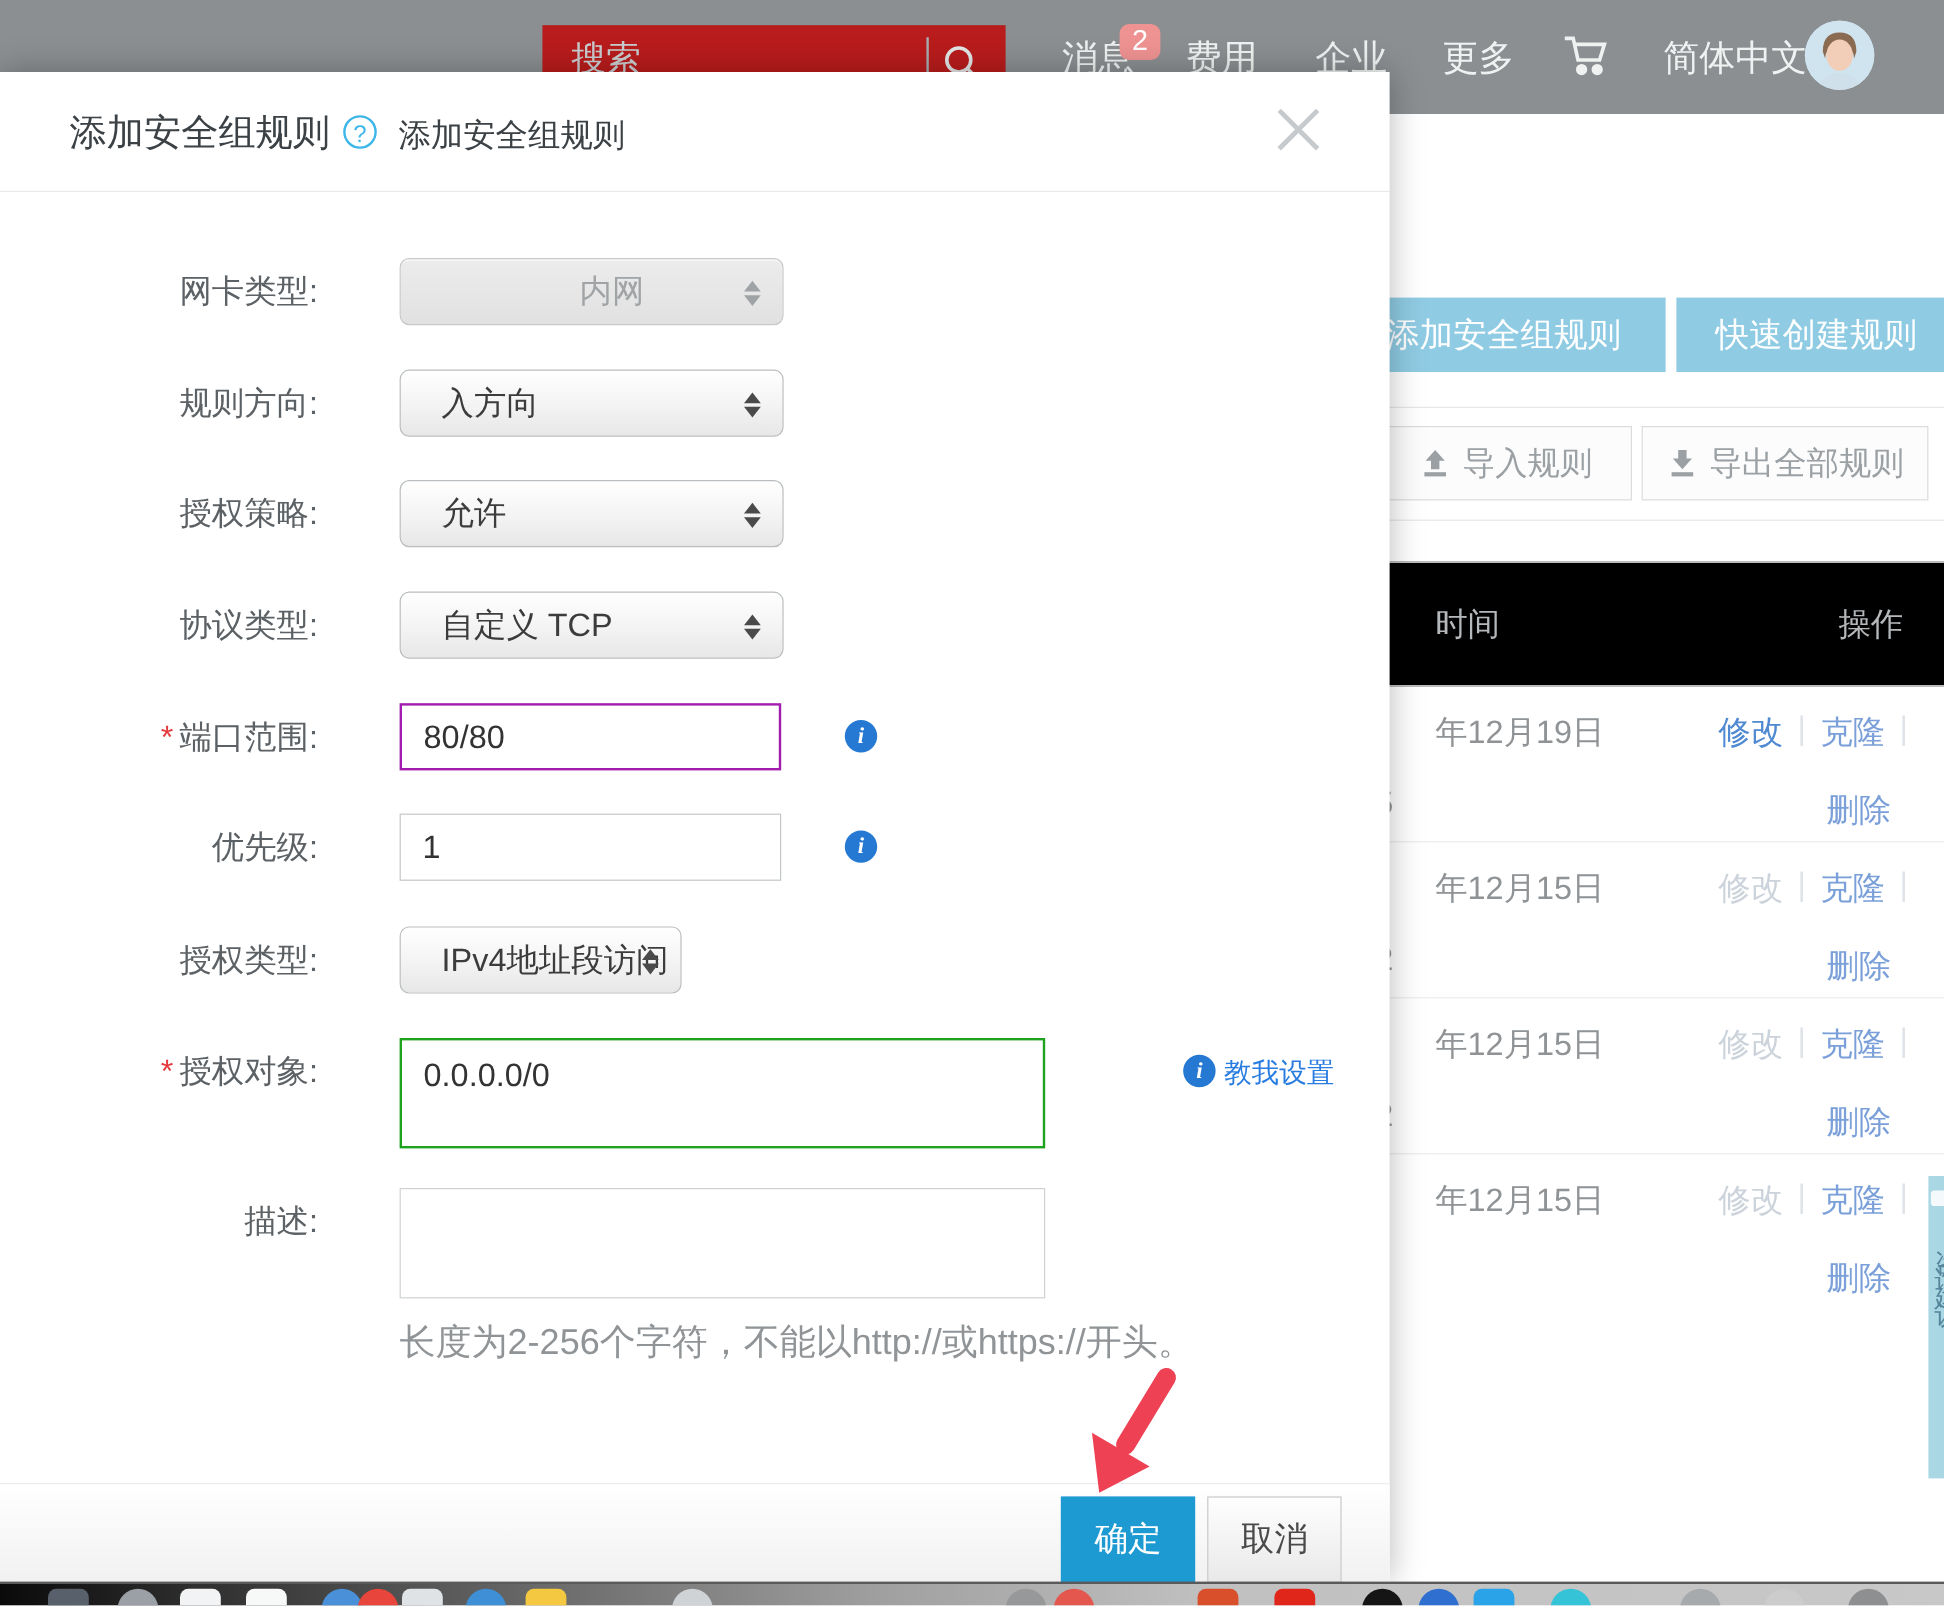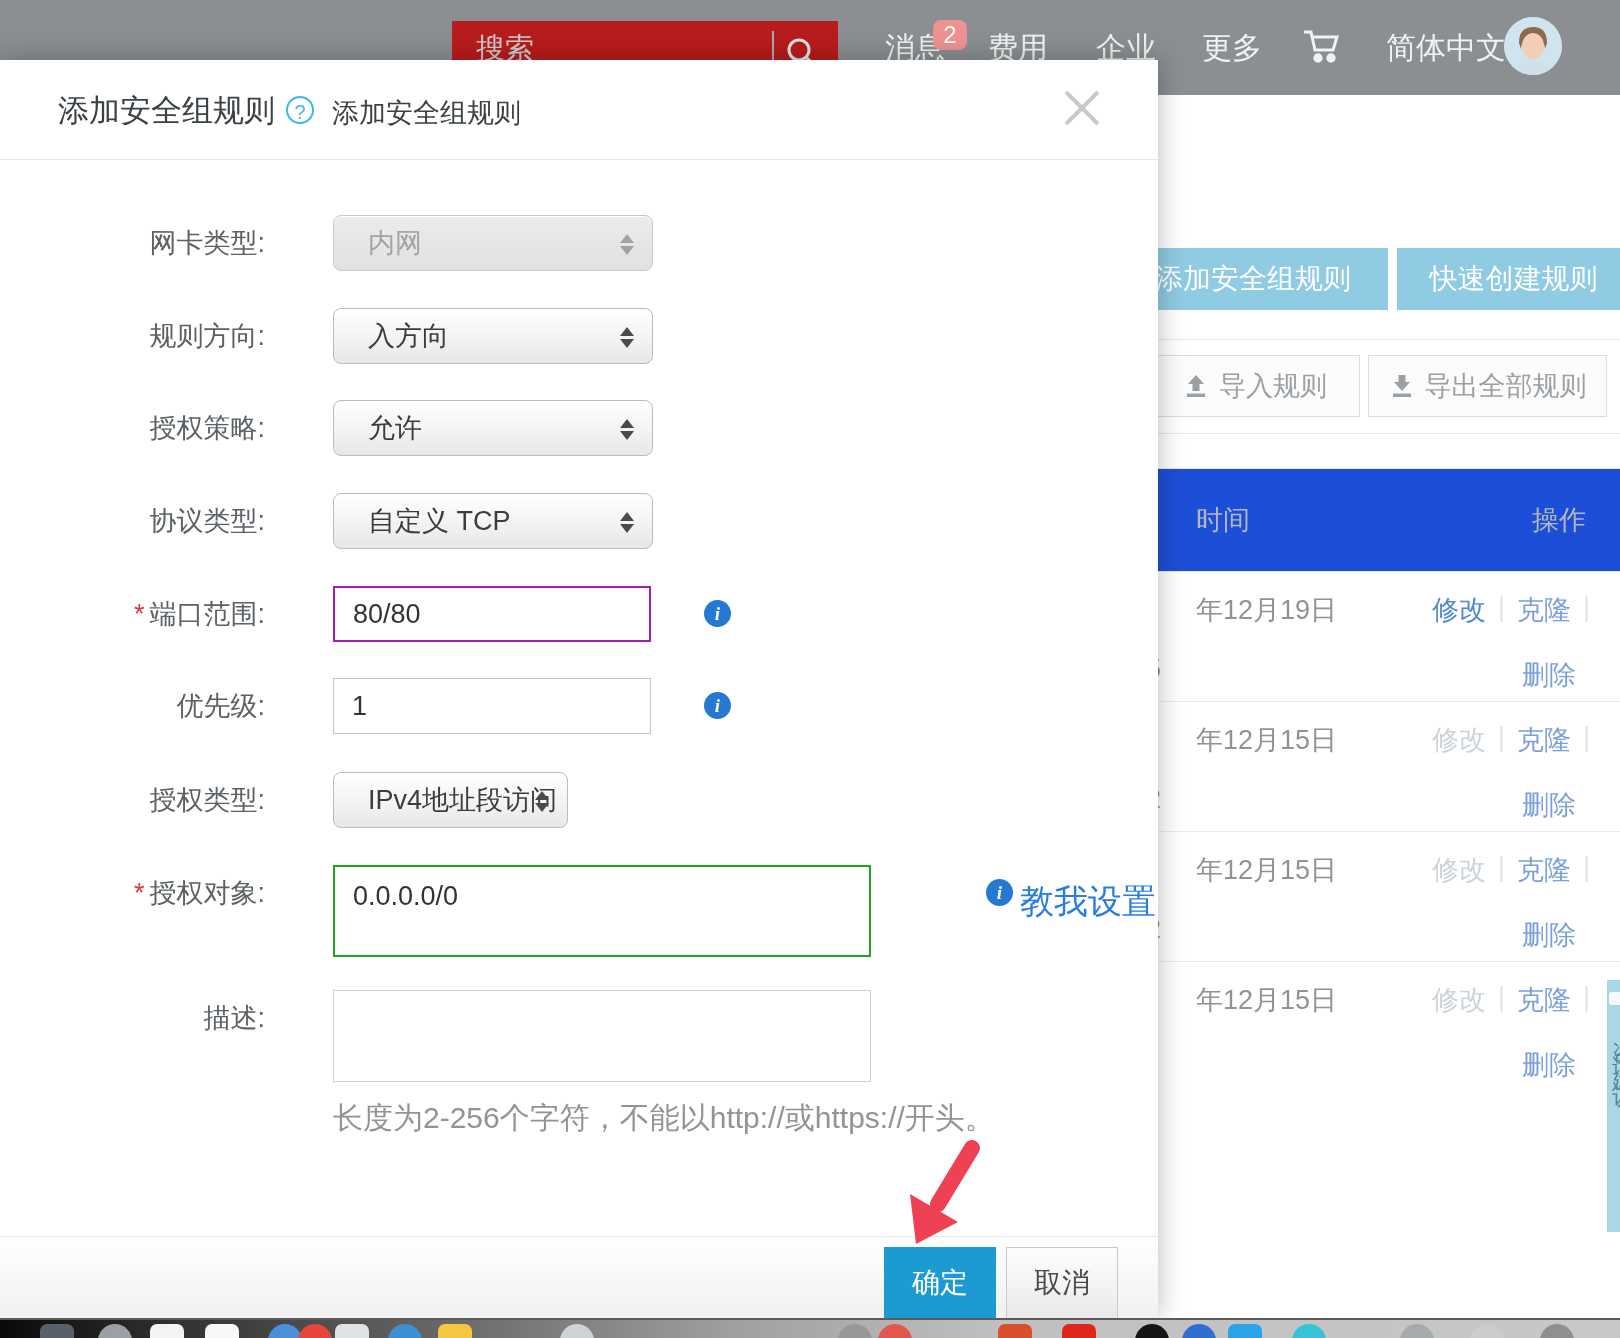--- a/index.html
+++ b/index.html
@@ -16,21 +16,21 @@
          border-radius:8px;color:#fff;font-size:24px;text-align:center;line-height:26px;}
   .cart{position:absolute;left:1300px;top:24px;}
   .avatar{position:absolute;left:1504px;top:17px;width:58px;height:58px;border-radius:50%;overflow:hidden;background:#cfe4ef;}
   
   .bgpanel{position:absolute;left:0;top:95px;width:1620px;height:1223px;background:#fff;z-index:1;}
   .btn-lblue{position:absolute;height:62px;background:#8fcbe3;color:#fff;font-size:28px;
              text-align:center;line-height:62px;}
   .hline{position:absolute;height:1px;background:#e7e7e7;}
   .btn-outline{position:absolute;height:62px;background:#fcfcfc;border:1px solid #dcdcdc;
                color:#9aa0a3;font-size:27px;display:flex;align-items:center;justify-content:center;gap:10px;box-sizing:border-box;}
-  .thead{position:absolute;left:1100px;top:373px;width:520px;height:104px;background:#1d4ed8;
+  .thead{position:absolute;left:1100px;top:373px;width:520px;height:104px;background:#000000;
          border-top:1px solid #ececec;border-bottom:1px solid #ececec;box-sizing:border-box;}
   .thead .t1{position:absolute;left:96px;top:0;line-height:102px;font-size:27px;color:#b4b8bb;}
   .thead .t2{position:absolute;right:34px;top:0;line-height:102px;font-size:27px;color:#b4b8bb;}
   .rows{position:absolute;left:1100px;top:477px;width:520px;}
   .row{position:relative;width:520px;height:130px;border-bottom:1px solid #ececec;box-sizing:border-box;}
   .row.last{border-bottom:none;}
   .rdate{position:absolute;left:96px;top:20px;font-size:27px;color:#8f9396;}
   .rfrag{position:absolute;left:46px;top:82px;font-size:27px;color:#8f9396;}
   .racts{position:absolute;right:30px;top:20px;font-size:27px;display:flex;gap:12px;}
   .racts2{position:absolute;right:44px;top:85px;font-size:27px;}
@@ -50,37 +50,37 @@
   .m-help{position:absolute;left:286px;top:36px;width:28px;height:28px;border:2px solid #3db6e8;border-radius:50%;
           color:#3db6e8;font-size:20px;text-align:center;line-height:28px;box-sizing:border-box;}
   .m-sub{position:absolute;left:332px;top:35px;font-size:27px;color:#3b4145;}
   .m-close{position:absolute;left:1058px;top:24px;width:48px;height:48px;cursor:pointer;}
   .frow{position:absolute;left:0;width:1158px;height:56px;}
   .flabel{position:absolute;left:0;width:265px;text-align:right;font-size:27px;color:#5c6165;line-height:56px;}
   .star{color:#e4393c;margin-right:5px;font-size:27px;}
   .sel{position:absolute;left:333px;width:320px;height:56px;border:1px solid #b9bdbf;border-radius:8px;
        background:linear-gradient(#ffffff,#f3f3f3 55%,#e7e7e7);box-shadow:inset 0 1px 0 #fff;
        font-size:27px;color:#3c3c3c;line-height:54px;padding-left:34px;box-sizing:border-box;cursor:pointer;}
-  .sel.disabled{background:linear-gradient(#ececec,#e1e1e1);color:#a0a4a6;border-color:#c6c9cb;}
+  .sel.disabled{background:linear-gradient(#ececec,#e1e1e1);color:#a0a4a6;border-color:#c6c9cb;text-align:center;}
   .sel.narrow{width:235px;}
   .arrows{position:absolute;right:18px;top:0;height:56px;display:flex;flex-direction:column;justify-content:center;gap:3px;}
   .arrows .up{width:0;height:0;border-left:7px solid transparent;border-right:7px solid transparent;border-bottom:9px solid #4a4a4a;}
   .arrows .dn{width:0;height:0;border-left:7px solid transparent;border-right:7px solid transparent;border-top:9px solid #4a4a4a;}
   .sel.disabled .arrows .up{border-bottom-color:#9fa3a5;}
   .sel.disabled .arrows .dn{border-top-color:#9fa3a5;}
   .inp{position:absolute;left:333px;width:318px;height:56px;border:1px solid #c3c6c8;font-size:27px;color:#333;
        padding-left:18px;box-sizing:border-box;outline:none;font-family:inherit;}
   .inp.valid{border:2px solid #a21caf;}
   .ta{position:absolute;left:333px;width:538px;height:92px;border:1px solid #cfd2d4;font-size:27px;color:#333;
       padding:14px 18px;box-sizing:border-box;resize:none;outline:none;font-family:inherit;}
   .ta.valid{border:2px solid #1fa31f;}
   .info-icon{position:absolute;left:704px;top:14px;width:27px;height:27px;border-radius:50%;background:#2579d2;
              color:#fff;text-align:center;line-height:27px;font-size:19px;font-style:italic;font-weight:bold;
              font-family:"Liberation Serif",serif;cursor:pointer;}
-  .teach{position:absolute;left:1020px;top:14px;font-size:34px;color:#2a7de0;cursor:pointer;}
+  .teach{position:absolute;left:1020px;top:14px;font-size:23px;color:#2a7de0;cursor:pointer;}
   .teach-info{left:986px;}
   .m-helper{position:absolute;left:333px;top:1038px;font-size:30px;color:#909496;}
   .m-footline{position:absolute;left:0;top:1176px;width:1158px;height:1px;background:#e8e8e8;}
   .m-foot{position:absolute;left:0;top:1177px;width:1158px;height:81px;background:linear-gradient(#ffffff,#f1f1f1);}
   .btn-ok{position:absolute;left:884px;top:10px;width:112px;height:72px;background:#1e9ad3;border:none;
           color:#fff;font-size:28px;cursor:pointer;font-family:inherit;}
   .btn-cancel{position:absolute;left:1006px;top:10px;width:112px;height:72px;background:linear-gradient(#fefefe,#e9e9e9);
           border:1px solid #c9c9c9;color:#4a4a4a;font-size:28px;cursor:pointer;box-sizing:border-box;font-family:inherit;}
   .arrow-svg{position:absolute;left:880px;top:1130px;z-index:9;}
   

